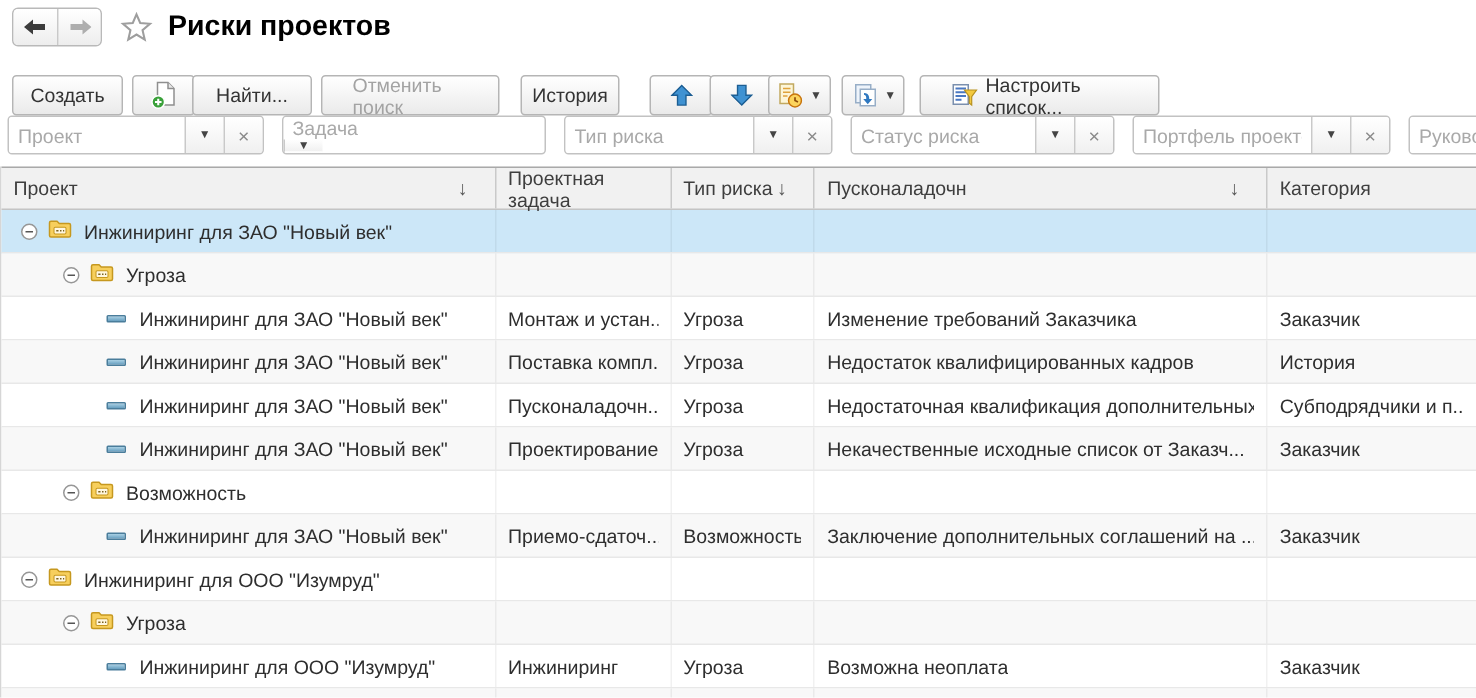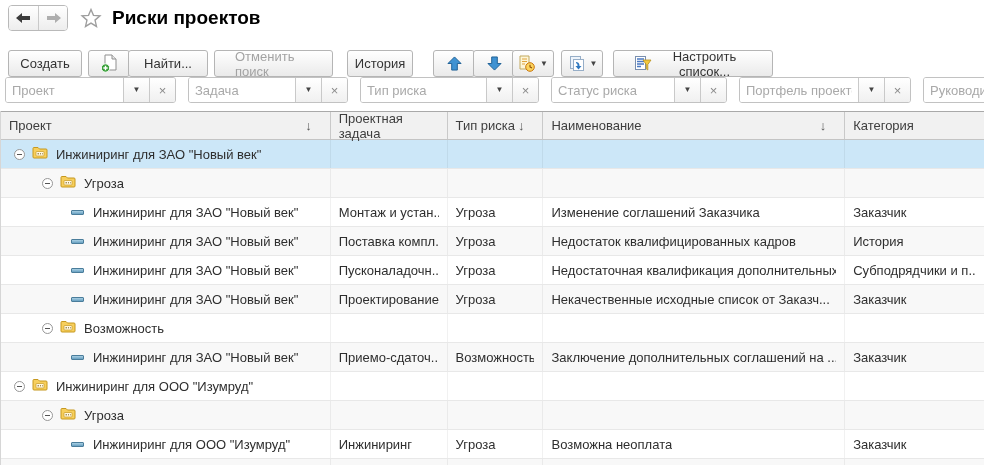--- a/index.html
+++ b/index.html
@@ -139,21 +139,21 @@
   <div class="tbtn" style="left:561px;width:42px;">
     <span class="icon16">
       <svg width="18" height="17" viewBox="0 0 18 17">
         <rect x="3.5" y="1.5" width="10" height="12" fill="#eef4fb" stroke="#97aec7"></rect>
         <rect x="6.5" y="4.5" width="10" height="11" fill="#ffffff" stroke="#97aec7"></rect>
         <path d="M9 7 C12.5 7 12.5 10 12.5 11 L14.5 11 L11.5 14.5 L8.5 11 L10.5 11 C10.5 9.4 10.3 8.4 9 8.2 Z" fill="#2f78c0"></path>
       </svg>
     </span>
     <span class="caret">▼</span>
   </div>
-  <div class="tbtn" style="left:613px;width:160px;text-align:center;">
+  <div class="tbtn" style="left:613px;width:160px;">
     <span class="icon16">
       <svg width="18" height="17" viewBox="0 0 18 17">
         <rect x="1.5" y="1.5" width="10" height="13" fill="#ffffff" stroke="#7a8fae"></rect>
         <path d="M3 4 H10 M3 6.5 H10 M3 9 H10 M3 11.5 H7" stroke="#4a78c2" stroke-width="1.3"></path>
         <path d="M9 5 H17 L13.8 9.5 V15 L12.2 13.8 V9.5 Z" fill="#f3c93f" stroke="#b8921f" stroke-width="0.8"></path>
       </svg>
     </span>
     <span>Настроить список...</span>
   </div>
 </div>
@@ -161,21 +161,21 @@
 <div class="filters">
   <div class="filter" style="width:171px;">
     <input style="width: 119px;" placeholder="Проект">
     <div class="fbtn">
         <span class="caret">▼</span>
       </div>
     <div class="fbtn clear">
         <span>×</span>
       </div>
   </div>
-  <div class="filter" style="width:160px;">
+  <div class="filter" style="width:176px;flex-direction:column;">
     <input style="width: 108px;" placeholder="Задача">
     <div class="fbtn">
         <span class="caret">▼</span>
       </div>
     <div class="fbtn clear">
         <span>×</span>
       </div>
   </div>
   <div class="filter" style="width:179px;">
     <input style="width: 127px;" placeholder="Тип риска">
@@ -217,21 +217,21 @@
         <span class="sort">↓</span>
     </div>
     <div class="th c1">
       <span>Проектная задача</span>
     </div>
     <div class="th c2">
       <span>Тип риска</span>
         <span class="sort">↓</span>
     </div>
     <div class="th c3">
-      <span>Наименование</span>
+      <span>Пусконаладочн</span>
         <span class="sort">↓</span>
     </div>
     <div class="th c4">
       <span>Категория</span>
     </div>
   </div>
 
   <div class="row selected">
     <div class="cell c0 indent0">
       <span class="expander"></span>
@@ -269,21 +269,21 @@
       <span class="dash"></span>
       <span class="txt">Инжиниринг для ЗАО "Новый век"</span>
     </div>
     <div class="cell c1">
         <span class="txt">Монтаж и устан...</span>
       </div>
     <div class="cell c2">
         <span class="txt">Угроза</span>
       </div>
     <div class="cell c3">
-        <span class="txt">Изменение соглашений Заказчика</span>
+        <span class="txt">Изменение требований Заказчика</span>
       </div>
     <div class="cell c4">
         <span class="txt">Заказчик</span>
       </div>
   </div>
 
   <div class="row alt">
     <div class="cell c0 indent-item">
       <span class="dash"></span>
       <span class="txt">Инжиниринг для ЗАО "Новый век"</span>

